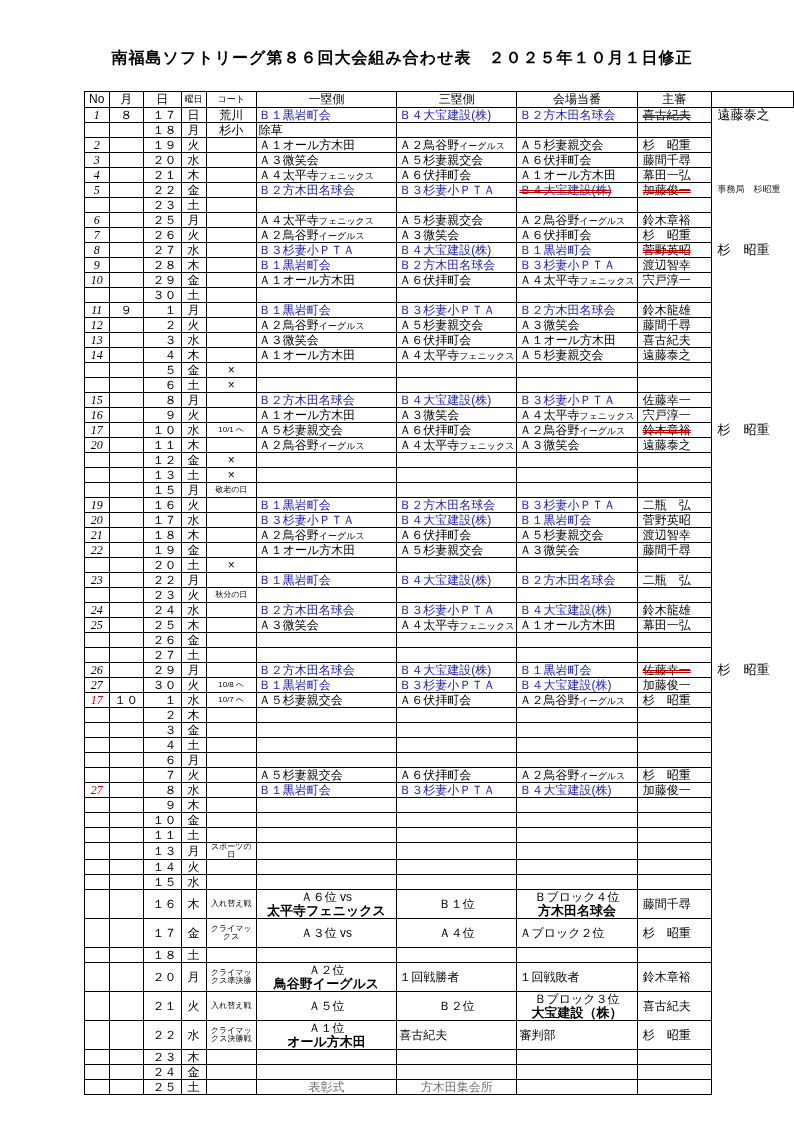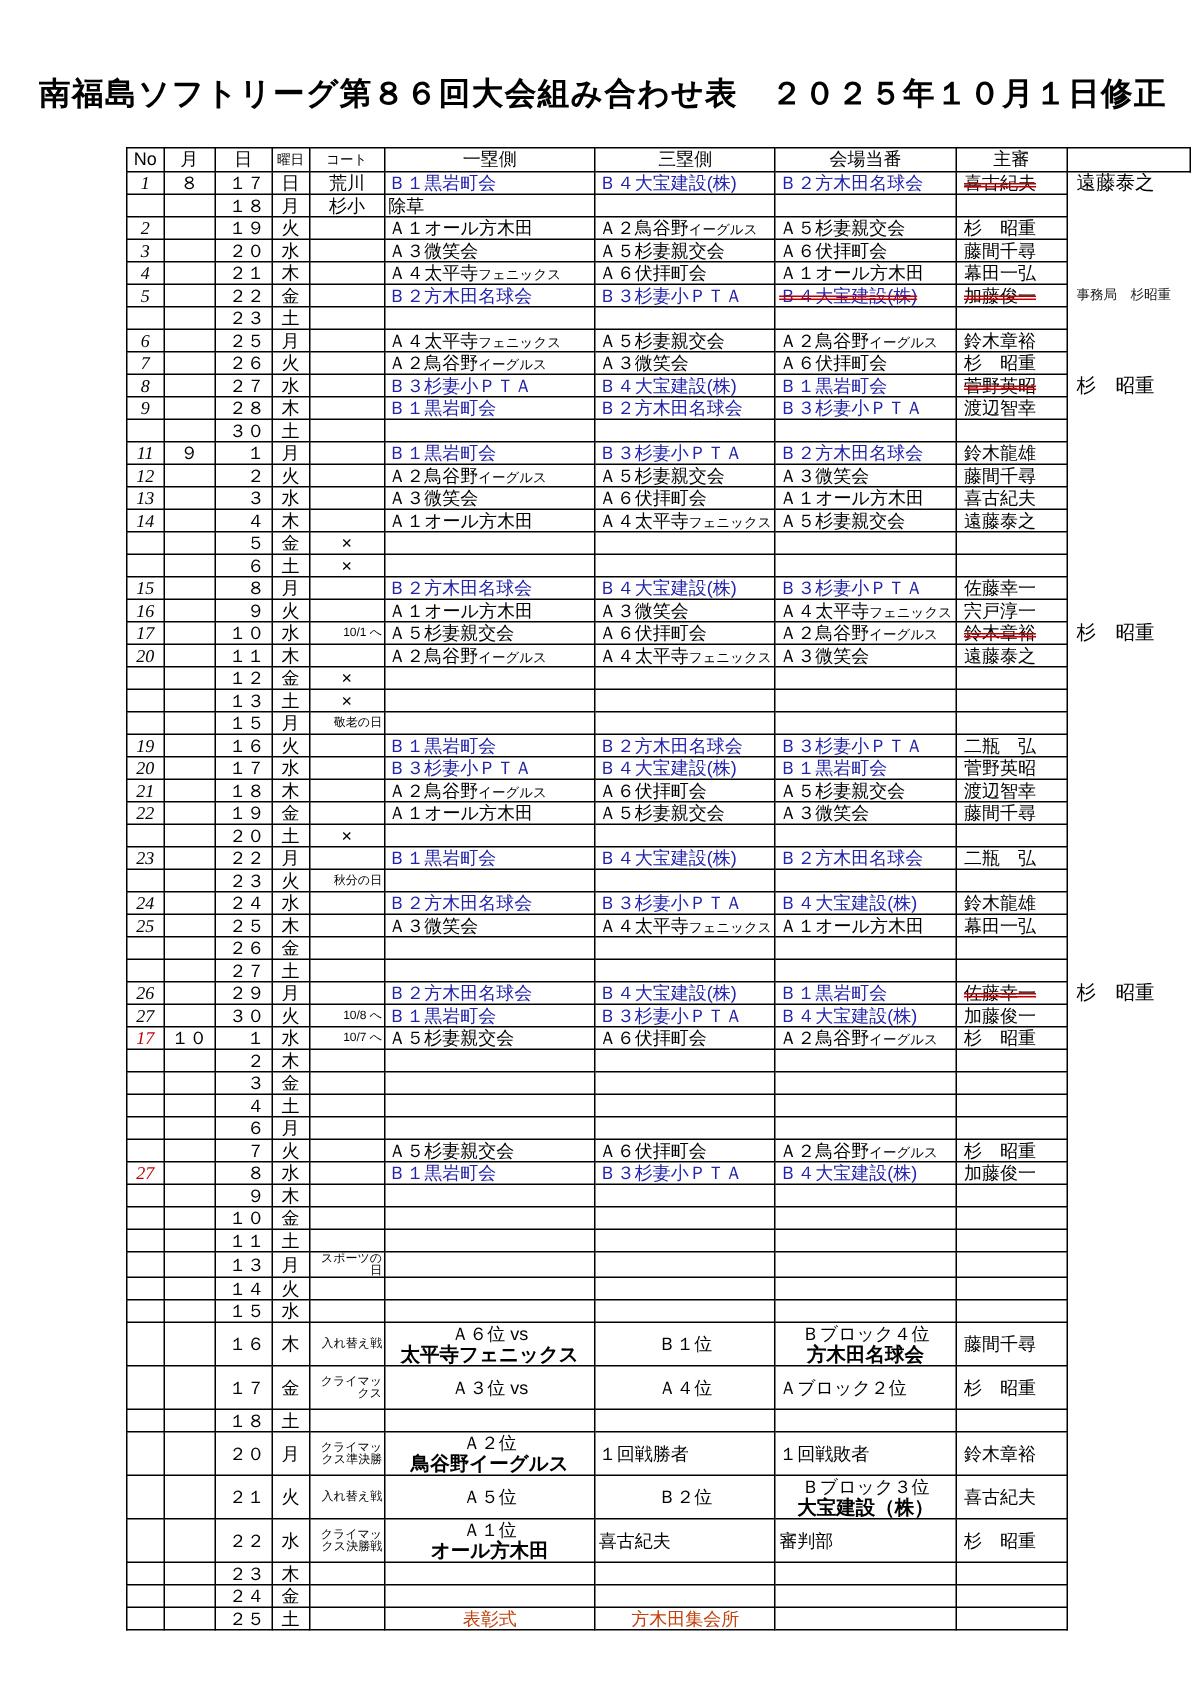--- a/index.html
+++ b/index.html
@@ -1,34 +1,34 @@
 <!DOCTYPE html>
 <html><head>
 <meta charset="utf-8">
 <style>
   html,body{margin:0;padding:0;background:#fff;}
   body{width:794px;height:1123px;font-family:"Liberation Sans","DejaVu Sans",sans-serif;color:#000;overflow:hidden;}
   .sheet{position:relative;width:794px;height:1123px;}
-  .title{margin:0;padding-top:48px;text-align:center;font-size:21px;font-weight:bold;letter-spacing:1px;padding-left:10px;}
+  .title{margin:0;padding-top:48px;text-align:center;font-size:16px;font-weight:bold;letter-spacing:1px;padding-left:10px;}
   table{border-collapse:collapse;table-layout:fixed;margin:22px 0 0 84px;border-radius:10px;}
   th,td{border:1px solid #000;padding:0 2px;font-size:12px;height:14px;line-height:1.05;overflow:hidden;white-space:nowrap;vertical-align:middle;font-weight:normal;}
   thead th{text-align:center;font-size:12px;height:15px;}
   thead th.smh{font-size:9px;}
   td.no{text-align:center;font-family:"Liberation Serif","DejaVu Serif",serif;font-style:italic;font-size:12px;}
   td.no.rednum{color:#c00000;}
   td.mo{text-align:center;}
   td.da{text-align:right;padding-right:4px;}
   td.wd{text-align:center;}
   td.court{text-align:center;}
-  td.court.xs{font-size:8px;white-space:normal;line-height:1;text-align:right;padding:0 1px;}
+  td.court.xs{font-size:8px;white-space:normal;line-height:1;text-align:center;padding:0 1px;}
   td.team{text-align:left;}
   td.team.ctr{text-align:center;}
   td.ump{padding-left:5px;}
   .blue{color:#2222aa;}
-  .red{color:#c2410c;}
+  .red{color:#737373;}
   .struck{text-decoration:line-through double #c00000;}
   .kana{font-size:9px;}
   .b2{font-weight:bold;text-align:center;font-size:13px;line-height:1;}
   tr.tall td{height:28px;}
   td.note-cell{border:none;padding-left:6px;font-size:13px;white-space:nowrap;}
   td.note-cell.sm{font-size:9px;color:#222;}
 </style>
 </head>
 <body>
 
@@ -189,20 +189,32 @@
           <td class="da">２８</td>
           <td class="wd">木</td>
           <td class="court "></td>
           <td class="team blue"><span>Ｂ１黒岩町会</span></td>
           <td class="team blue"><span>Ｂ２方木田名球会</span></td>
           <td class="team blue"><span>Ｂ３杉妻小ＰＴＡ</span></td>
           <td class="ump ">渡辺智幸</td>
           <td class="note-cell "></td>
         </tr>
         <tr>
+          <td class="no">10</td>
+          <td class="mo"></td>
+          <td class="da">２９</td>
+          <td class="wd">金</td>
+          <td class="court "></td>
+          <td class="team "><span>Ａ１オール方木田</span></td>
+          <td class="team "><span>Ａ６伏拝町会</span></td>
+          <td class="team "><span>Ａ４太平寺</span><span class="kana">フェニックス</span></td>
+          <td class="ump ">宍戸淳一</td>
+          <td class="note-cell "></td>
+        </tr>
+        <tr>
           <td class="no"></td>
           <td class="mo"></td>
           <td class="da">３０</td>
           <td class="wd">土</td>
           <td class="court "></td>
           <td class="team "></td>
           <td class="team "></td>
           <td class="team "></td>
           <td class="ump "></td>
           <td class="note-cell "></td>

